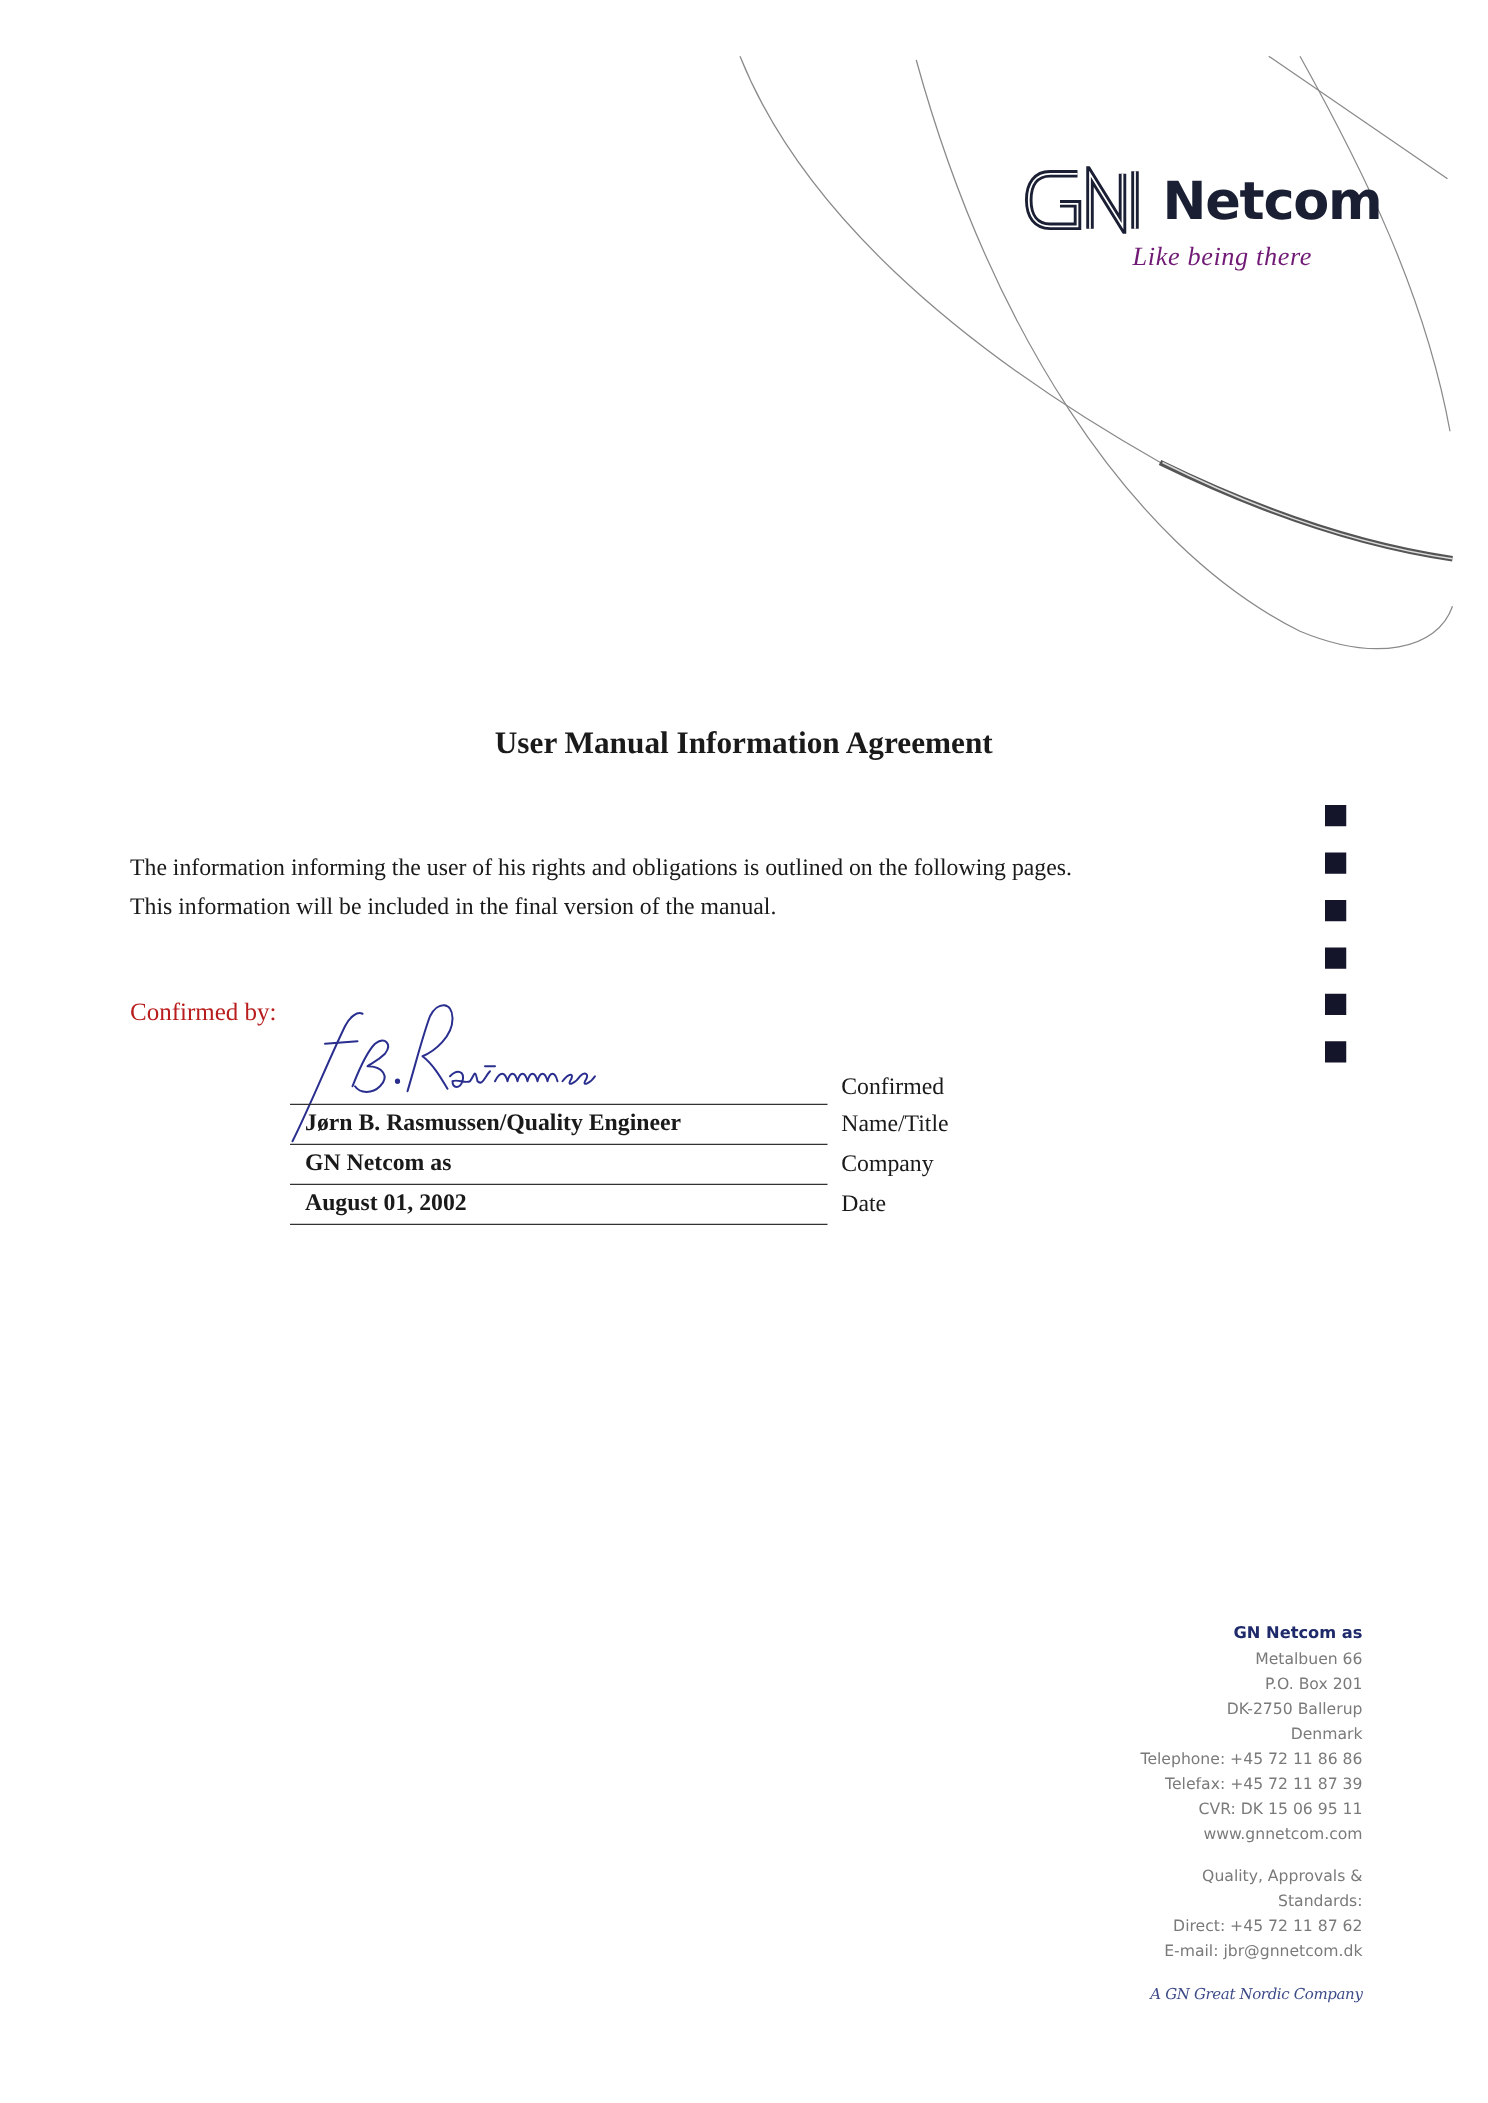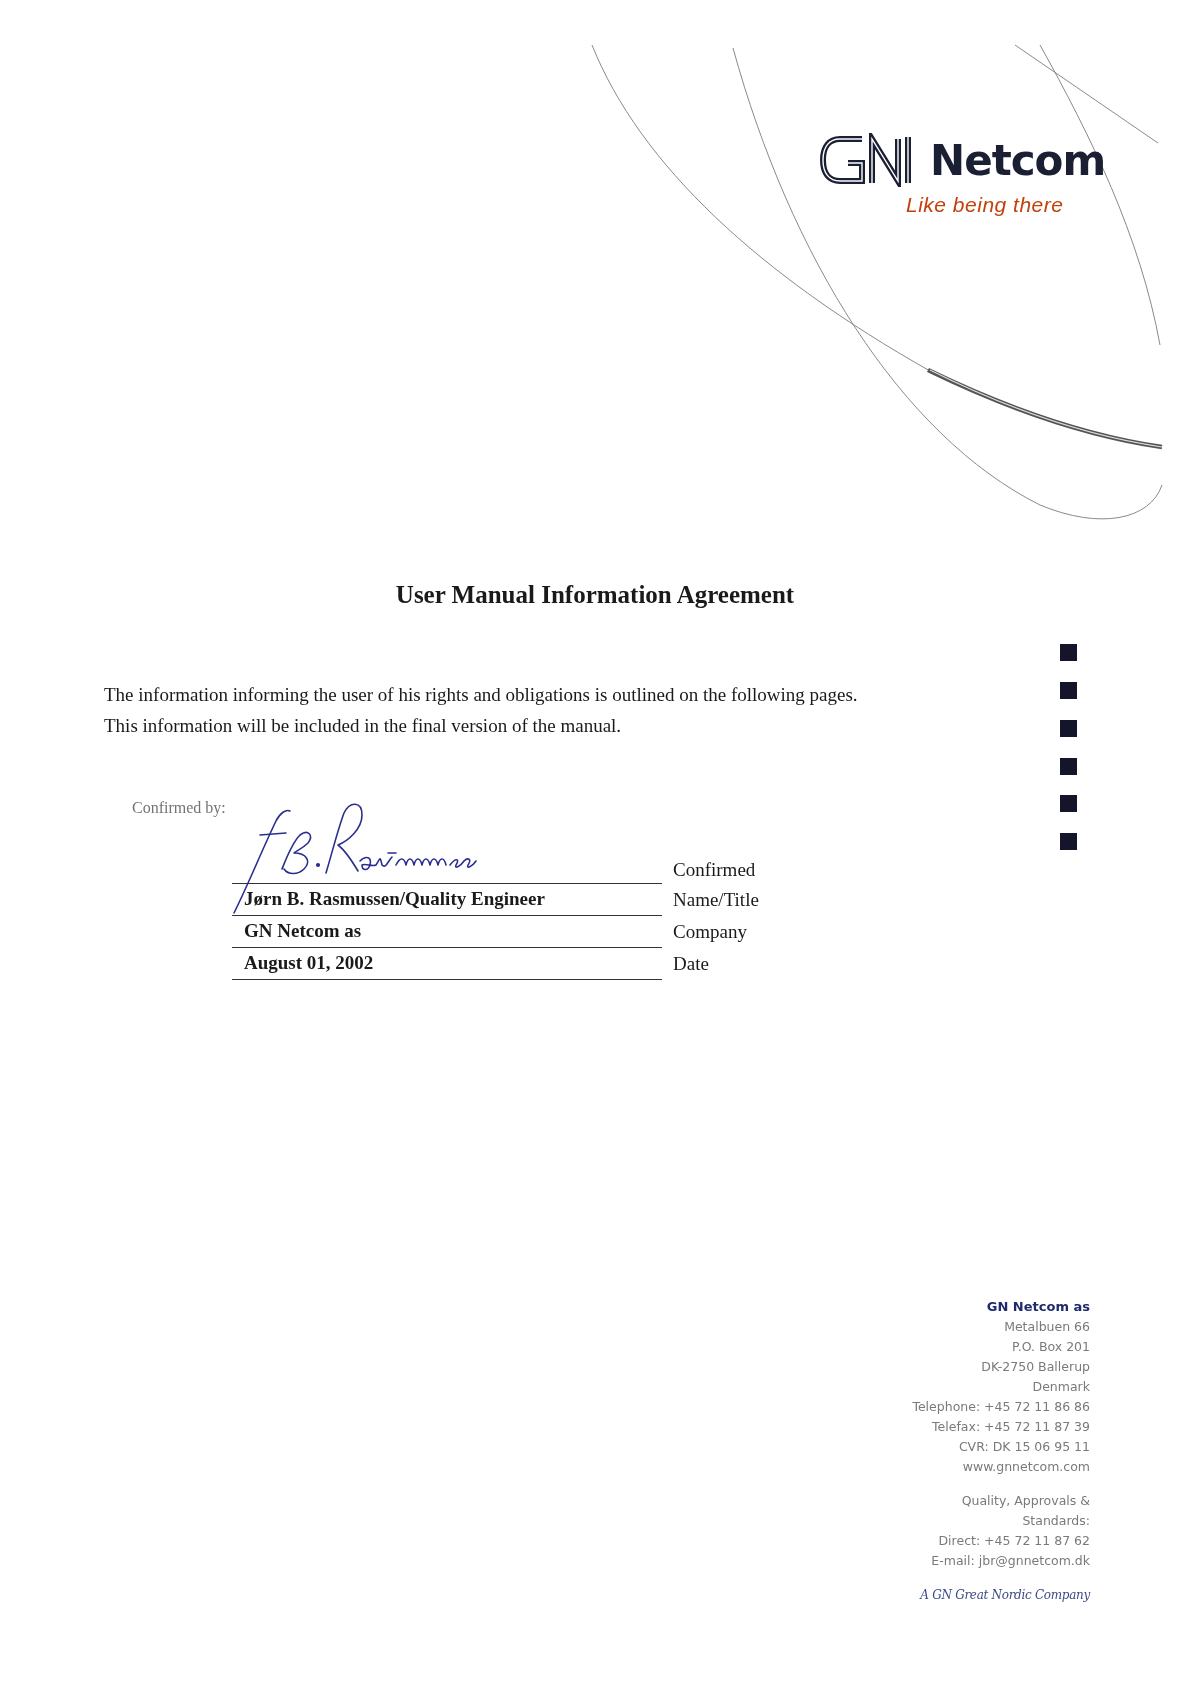--- a/index.html
+++ b/index.html
@@ -2,24 +2,24 @@
 <html><head>
   <meta charset="utf-8">
   <style>
     html, body { margin: 0; padding: 0; background: #ffffff; }
     body { width: 1190px; height: 1682px; position: relative; overflow: hidden; }
     .page { position: absolute; left: 0; top: 15px; width: 1190px; height: 1682px; background: #fff; }
     .deco { position: absolute; left: 0; top: 0; width: 1190px; height: 560px; }
     .logo { position: absolute; left: 818px; top: 116px; width: 260px; height: 96px; }
     .logo-mark { position: absolute; left: 0; top: 2px; width: 96px; height: 54px; }
     .logo-word { position: absolute; left: 112px; top: 4px; font-family: "DejaVu Sans", sans-serif; font-weight: bold; font-size: 42px; letter-spacing: -1px; color: #1a1f33; line-height: 52px; }
-    .logo-tag { position: absolute; left: 88px; top: 62px; font-family: Liberation Sans, sans-serif; font-style: italic; font-size: 21px; color: #c2410c; letter-spacing: 0.5px; }
+    .logo-tag { position: absolute; left: 88px; top: 62px; font-family: Liberation Serif, serif; font-style: italic; font-size: 21px; color: #701a75; letter-spacing: 0.5px; }
     .title { position: absolute; left: 0; width: 1190px; top: 566px; text-align: center; font-family: "Liberation Serif", serif; font-weight: bold; font-size: 25px; color: #1a1a1a; }
     .body-text { position: absolute; left: 104px; top: 664px; font-family: "Liberation Serif", serif; font-size: 19px; line-height: 31px; color: #1a1a1a; }
-    .confirmed { position: absolute; left: 104px; top: 784px; font-family: "Liberation Serif", serif; font-size: 16px; color: #737373; margin-left: 28px; }
+    .confirmed { position: absolute; left: 104px; top: 784px; font-family: "Liberation Serif", serif; font-size: 20px; color: #b91c1c; }
     .sig-table { position: absolute; left: 232px; top: 800px; }
     .sig-row { position: absolute; left: 0; width: 430px; border-bottom: 1.5px solid #333; }
     .sig-value { position: absolute; left: 12px; font-family: "Liberation Serif", serif; font-weight: bold; font-size: 19px; color: #1a1a1a; white-space: nowrap; }
     .sig-label { position: absolute; left: 441px; font-family: "Liberation Serif", serif; font-size: 19px; color: #1a1a1a; white-space: nowrap; }
     .signature-svg { position: absolute; left: 220px; top: 780px; width: 300px; height: 120px; }
     .squares { position: absolute; left: 1060px; top: 629px; }
     .sq { position: absolute; left: 0; width: 17px; height: 17px; background: #14152a; }
     .addr { position: absolute; right: 100px; top: 1282px; text-align: right; font-family: "DejaVu Sans", sans-serif; font-size: 12.5px; line-height: 20px; color: #7a7a7a; }
     .addr .company { color: #1f2a6b; font-weight: bold; font-size: 13px; }
     .addr .gap { height: 14px; }

